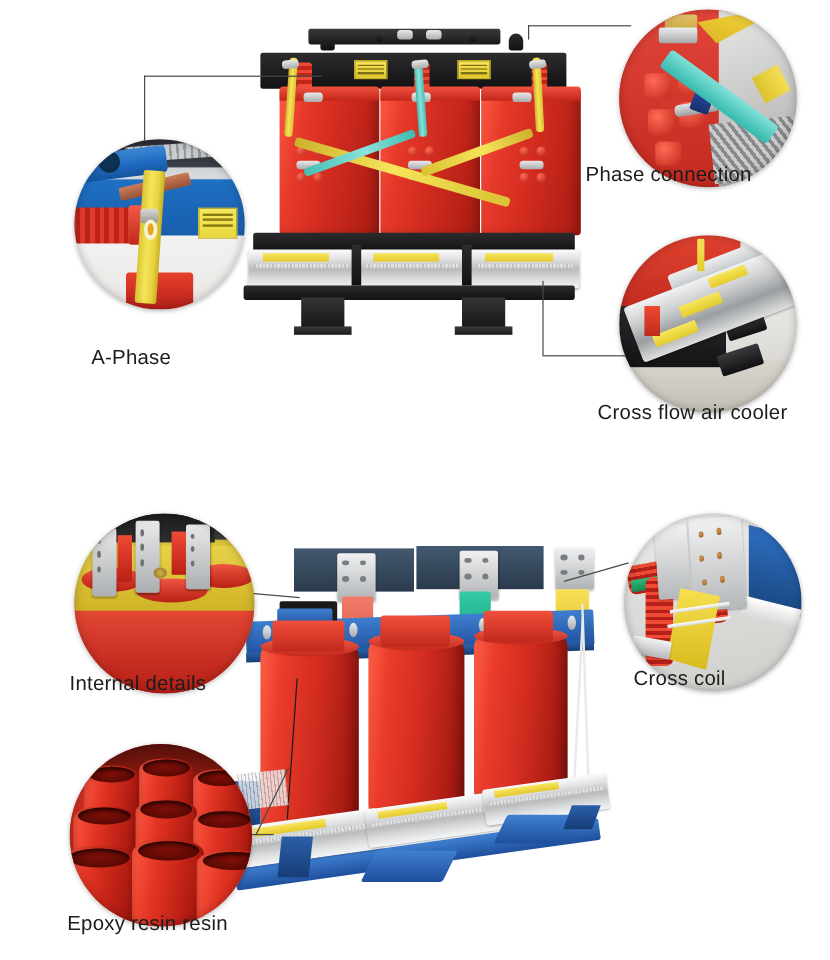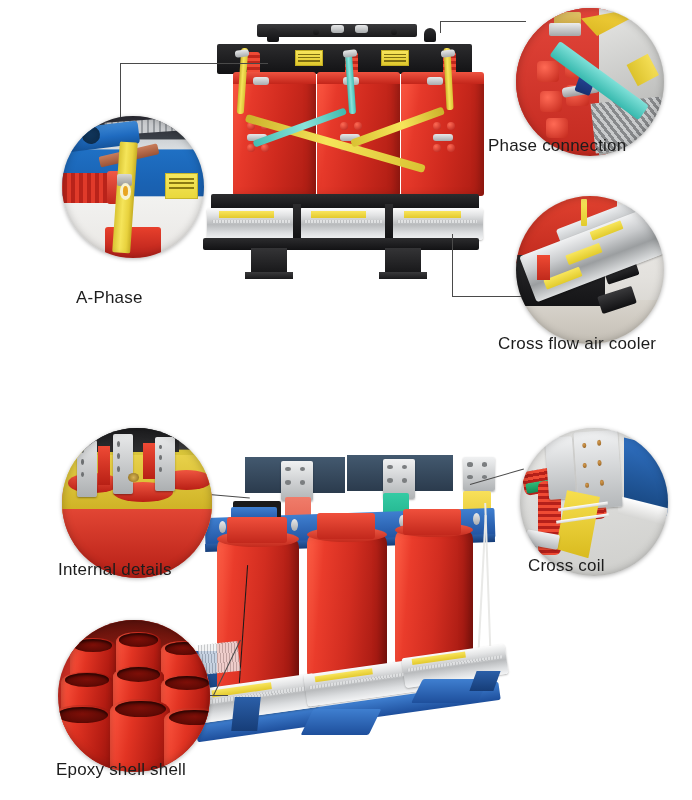--- a/index.html
+++ b/index.html
@@ -498,21 +498,21 @@
         <div class="ep-cyl" style="left:38%;top:8%;width:30%;height:40%;"></div>
         <div class="ep-cyl" style="left:68%;top:14%;width:30%;height:38%;"></div>
         <div class="ep-cyl" style="left:2%;top:34%;width:34%;height:42%;"></div>
         <div class="ep-cyl" style="left:36%;top:30%;width:34%;height:44%;"></div>
         <div class="ep-cyl" style="left:68%;top:36%;width:34%;height:42%;"></div>
         <div class="ep-cyl" style="left:-4%;top:56%;width:40%;height:48%;"></div>
         <div class="ep-cyl" style="left:34%;top:52%;width:40%;height:50%;"></div>
         <div class="ep-cyl" style="left:70%;top:58%;width:40%;height:46%;"></div>
       </div>
     </div>
-    <div class="caption" style="left:56px;top:760px;">Epoxy shell shell</div>
+    <div class="caption" style="left:56px;top:760px;">Epoxy resin resin</div>
   </div>
 
   <div class="callout">
     <div class="bubble" style="left:520px;top:428px;width:148px;height:148px;">
       <div class="ph cc-bg">
         <div class="cc-blue" style="right:0;top:10%;width:30%;height:46%;transform:skewY(14deg);"></div>
         <div class="cc-white" style="right:0;top:50%;width:34%;height:12%;transform:skewY(14deg);"></div>
         <div class="cc-coil" style="left:2%;top:28%;width:26%;height:16%;transform:rotate(-10deg);"></div>
         <div class="cc-green" style="left:4%;top:36%;width:22%;height:7%;transform:rotate(-10deg);"></div>
         <div class="cc-coil" style="left:12%;top:36%;width:16%;height:50%;"></div>

